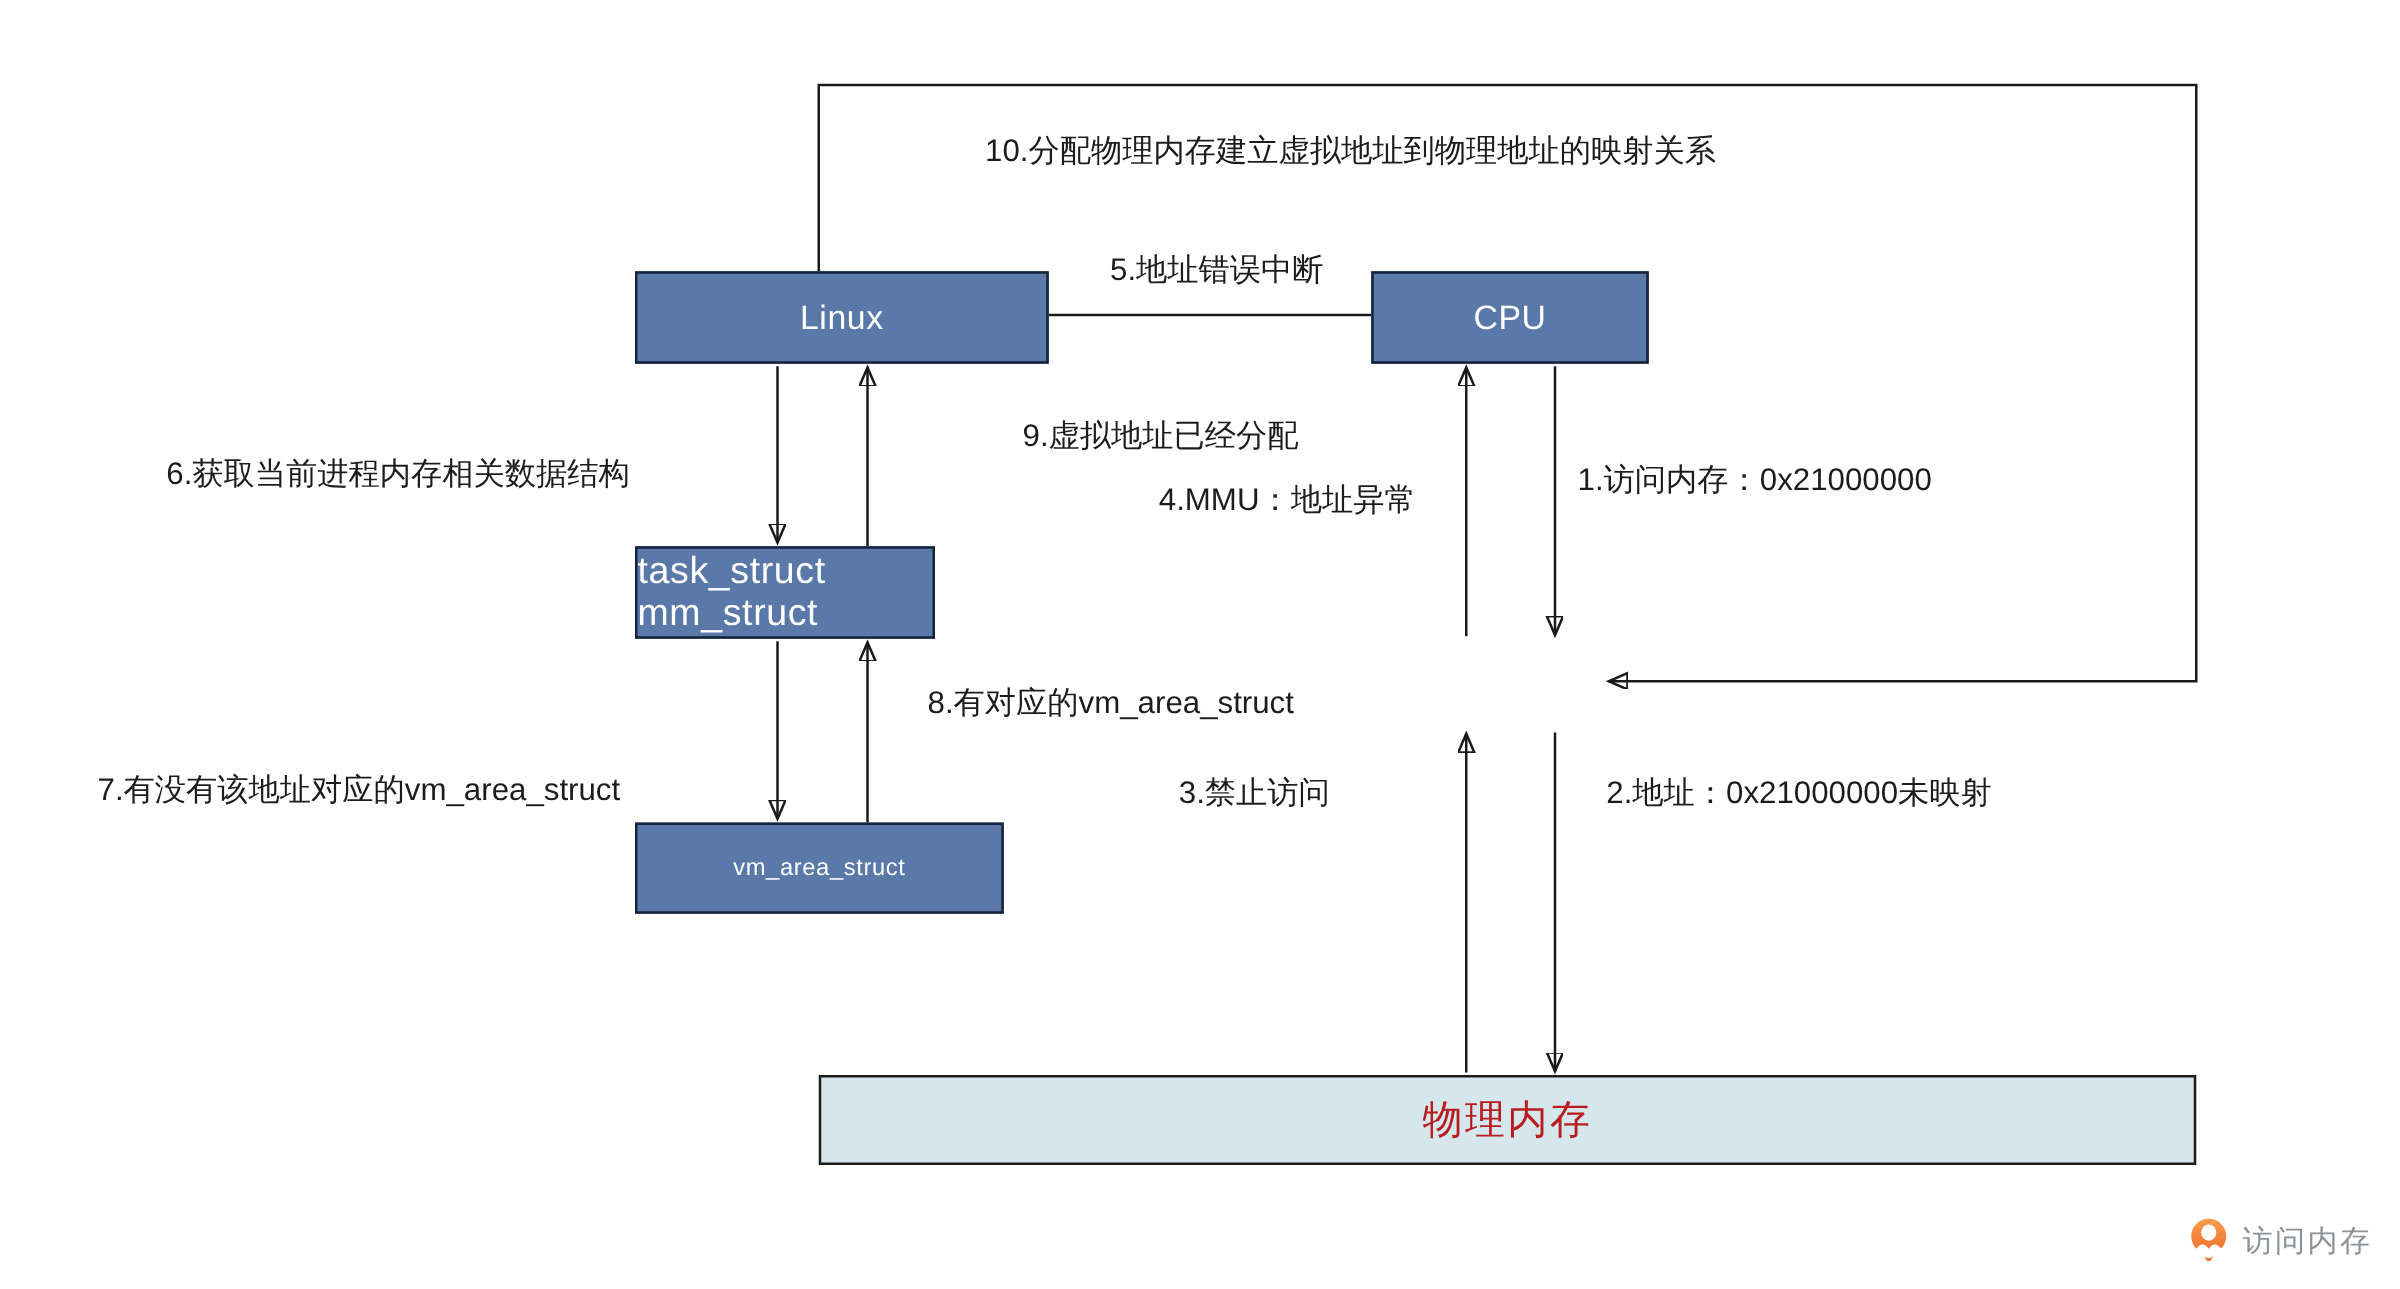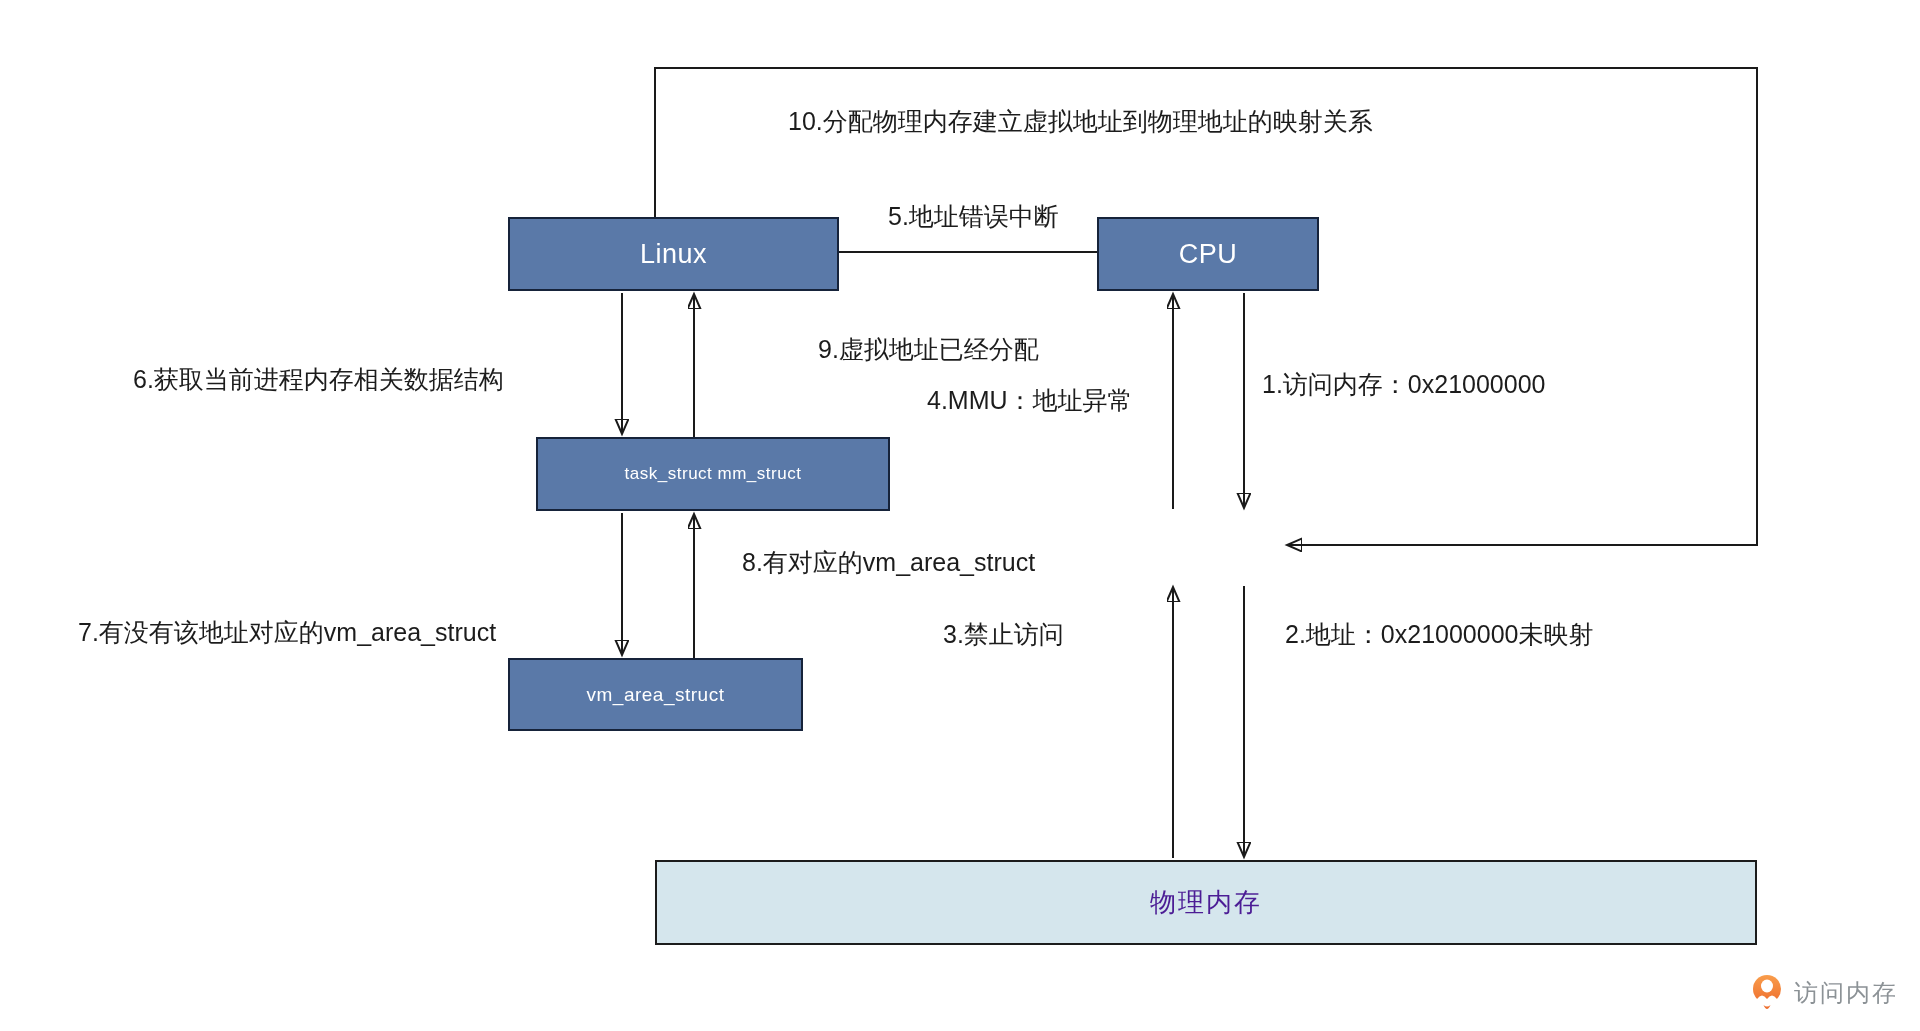--- a/index.html
+++ b/index.html
@@ -7,25 +7,25 @@
   .canvas{position:relative;width:1920px;height:1031px;background:#ffffff;overflow:hidden;}
 
   .connector-layer{position:absolute;left:0;top:0;width:1920px;height:1031px;}
   .connector-layer path{stroke:#1a1a1a;stroke-width:2;fill:none;}
 
   .node{position:absolute;display:flex;align-items:center;justify-content:center;
         box-sizing:border-box;border:2px solid #16233a;background:#5a79a8;
         color:#ffffff;font-size:27px;letter-spacing:0.5px;}
   .node-linux{left:508px;top:217px;width:331px;height:74px;}
   .node-cpu{left:1097px;top:217px;width:222px;height:74px;}
-  .node-task{left:508px;top:437px;width:354px;height:74px;font-size:17px;margin-left:28px;}
+  .node-task{left:508px;top:437px;width:240px;height:74px;font-size:30px;}
   .node-mmu{left:1133px;top:511px;width:150px;height:73px;}
   .node-vm{left:508px;top:658px;width:295px;height:73px;font-size:19px;}
-  .node-phys{left:655px;top:860px;width:1102px;height:85px;background:#d5e6ed;
-             border:2px solid #1c1c1c;color:#4c1d95;font-size:26px;letter-spacing:2px;}
+  .node-phys{left:655px;top:860px;width:1102px;height:72px;background:#d5e6ed;
+             border:2px solid #1c1c1c;color:#b91c1c;font-size:32px;letter-spacing:2px;}
 
   .step{position:absolute;color:#1c1c1c;font-size:25px;white-space:nowrap;line-height:30px;}
   .step-1{left:1262px;top:369px;}
   .step-2{left:1285px;top:619px;}
   .step-3{left:943px;top:619px;}
   .step-4{left:927px;top:385px;text-align:right;}
   .step-5{left:888px;top:201px;}
   .step-6{left:133px;top:364px;}
   .step-7{left:78px;top:617px;}
   .step-8{left:742px;top:547px;}

